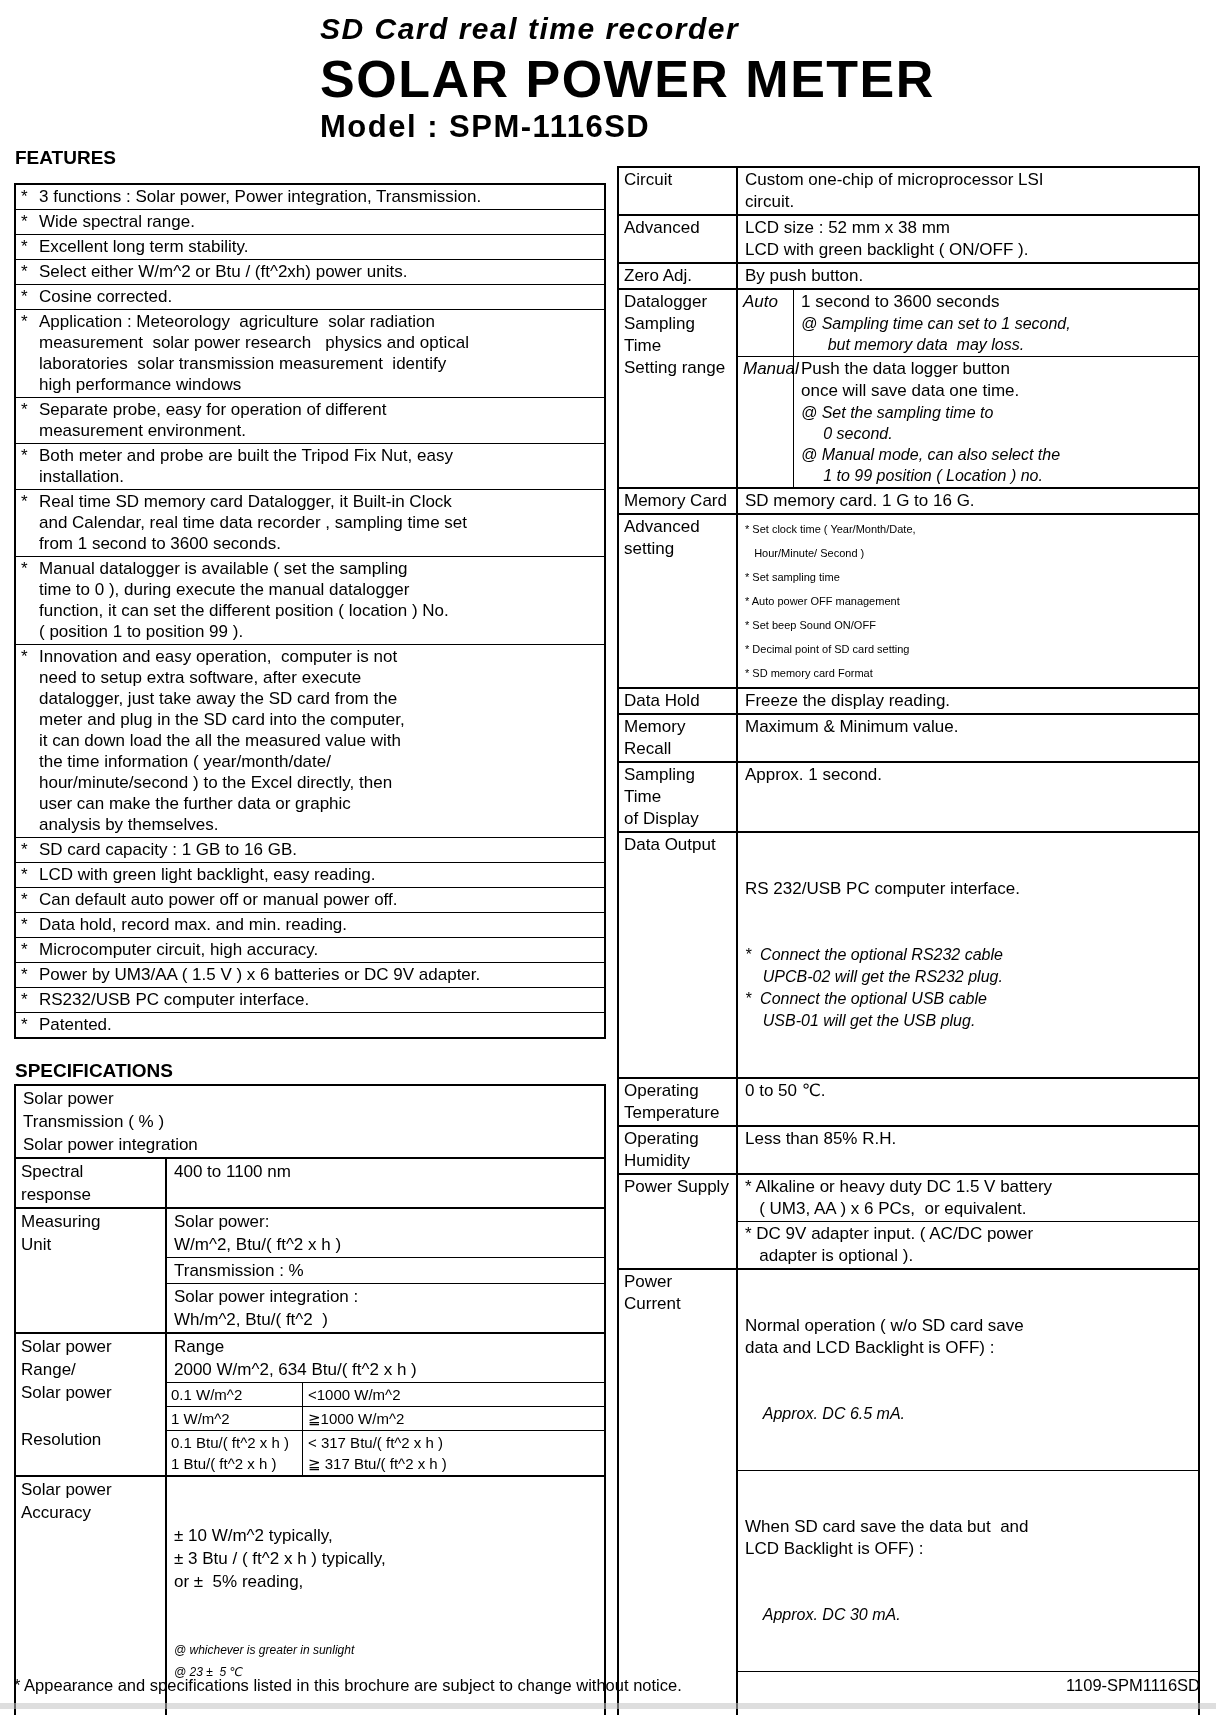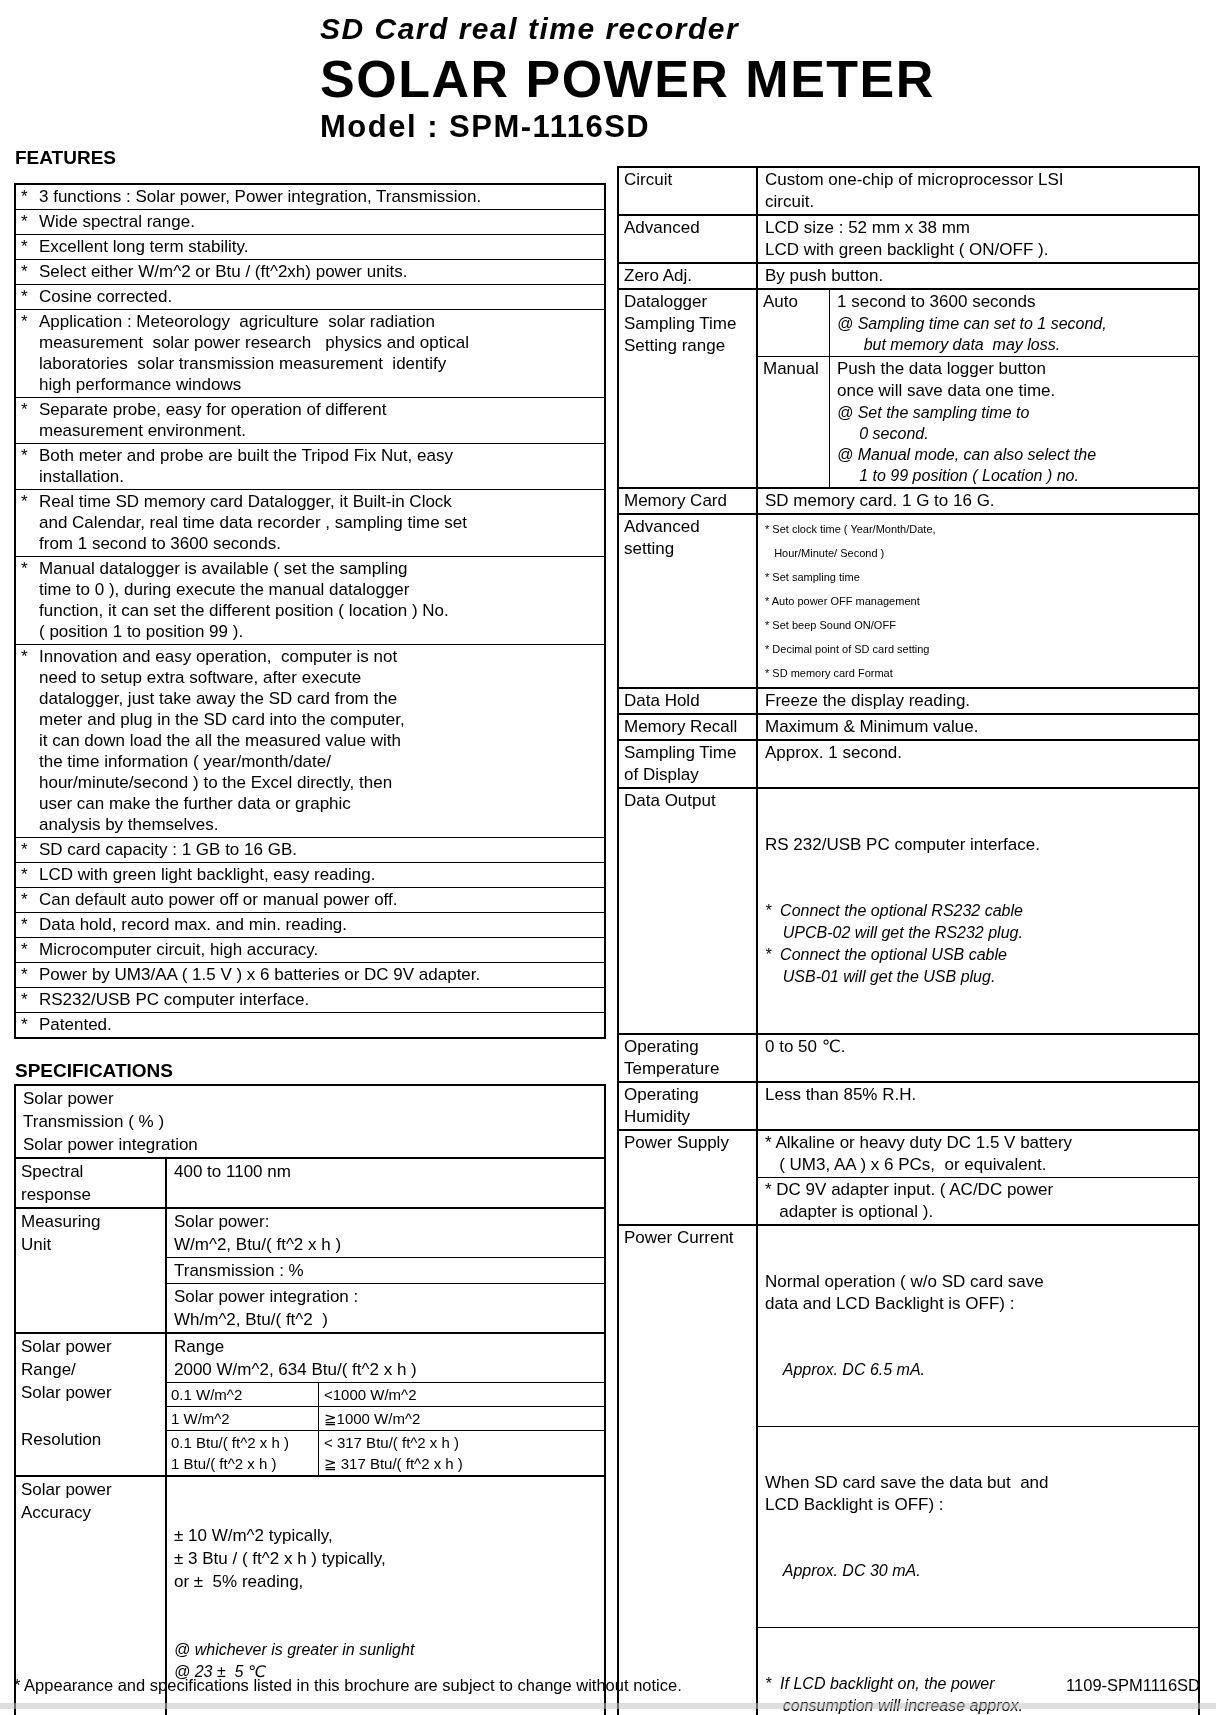--- a/index.html
+++ b/index.html
@@ -31,39 +31,39 @@
   .spec-tbl { border:2px solid #000; font-size:17px; line-height:23px; }
   .srow { display:flex; border-bottom:2px solid #000; }
   .srow:last-child { border-bottom:none; }
   .slabel { width:151px; flex:none; border-right:2px solid #000; padding:1px 5px; white-space:pre-wrap; }
   .svalue { flex:1; padding:1px 7px; white-space:pre-wrap; }
   .sstack { flex:1; display:flex; flex-direction:column; }
   .scell  { padding:1px 7px; border-bottom:1.5px solid #000; white-space:pre-wrap; }
   .scell:last-child { border-bottom:none; }
   .stwo { display:flex; border-bottom:1.5px solid #000; font-size:15px; line-height:21px; }
   .stwo:last-child { border-bottom:none; }
-  .stwo .l { width:152px; flex:none; border-right:1.5px solid #000; padding:1px 4px; white-space:pre-wrap; }
+  .stwo .l { width:136px; flex:none; border-right:1.5px solid #000; padding:1px 4px; white-space:pre-wrap; }
   .stwo .r { flex:1; padding:1px 5px; white-space:pre-wrap; }
   .slabel.range { display:flex; flex-direction:column; }
   .range-spacer { flex:1; }
   .range-bottom { height:46px; }
-  .it16 { font-style:italic; font-size:16px; line-height:22px; white-space:pre-wrap; }
+  .it16 { font-style:italic; font-size:12px; line-height:22px; white-space:pre-wrap; }
 
   
   .rtbl { border:2px solid #000; font-size:17px; line-height:22px; }
   .rrow { display:flex; border-bottom:2px solid #000; }
   .rrow:last-child { border-bottom:none; }
-  .rlabel { width:139px; flex:none; border-right:2px solid #000; padding:1px 5px; white-space:pre-wrap; }
+  .rlabel { width:119px; flex:none; border-right:2px solid #000; padding:1px 5px; white-space:pre-wrap; }
   .rvalue { flex:1; padding:1px 7px; white-space:pre-wrap; }
   .rstack { flex:1; display:flex; flex-direction:column; }
   .rcell  { padding:1px 7px; border-bottom:1.5px solid #000; white-space:pre-wrap; }
   .rcell:last-child { border-bottom:none; }
   .mode-row { display:flex; border-bottom:1.5px solid #000; }
   .mode-row:last-child { border-bottom:none; }
-  .mode { width:72px; flex:none; border-right:1.5px solid #000; padding:1px 5px; }
+  .mode { width:56px; flex:none; border-right:1.5px solid #000; padding:1px 5px;font-style:italic; }
   .mode-desc { flex:1; padding:1px 7px; }
   .txt { white-space:pre-wrap; }
   .note { font-style:italic; font-size:16px; line-height:21px; white-space:pre-wrap; }
   .note16 { font-style:italic; font-size:16px; line-height:22px; white-space:pre-wrap; }
   .adv { padding:2px 0; }
   .adv-item { font-size:11px; line-height:24px; padding:0 7px; white-space:pre-wrap; }
 
   
   .footer { position:absolute; left:14px; right:16px; top:1676px; display:flex; justify-content:space-between; font-size:16.5px; }
   .smudge { position:absolute; left:0; right:0; top:1703px; height:6px; background:#c2c2c2; opacity:.55; }

